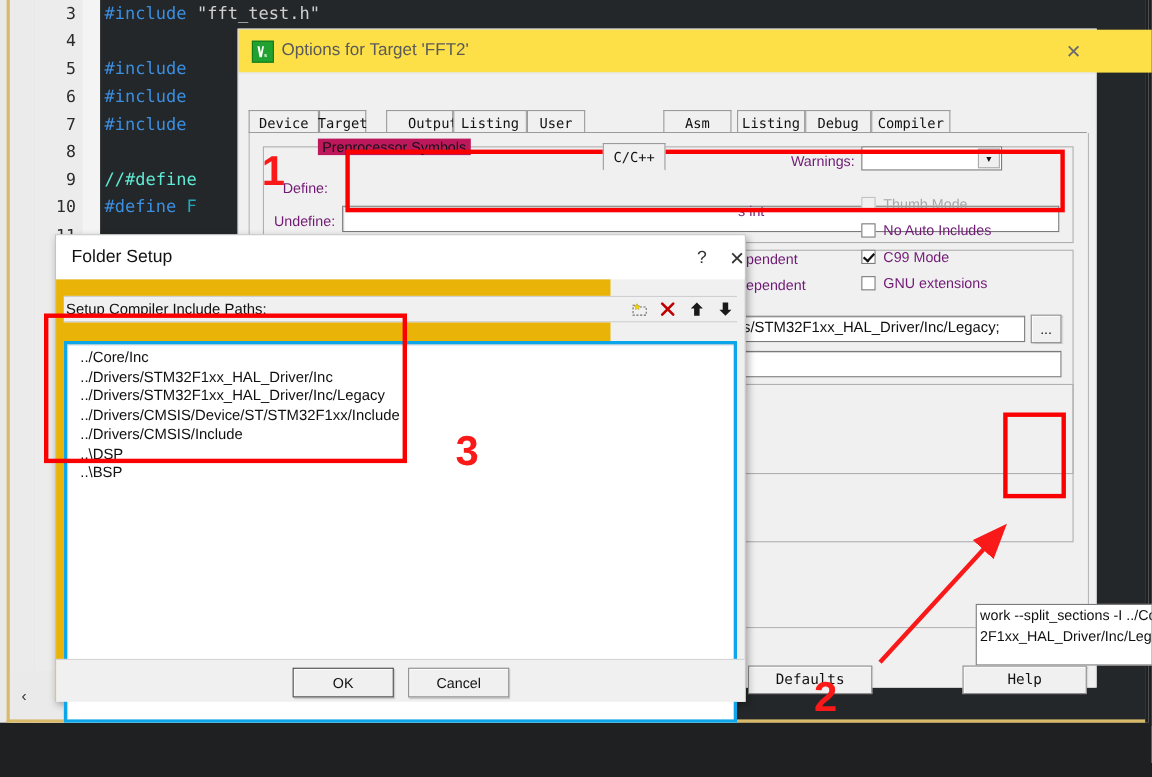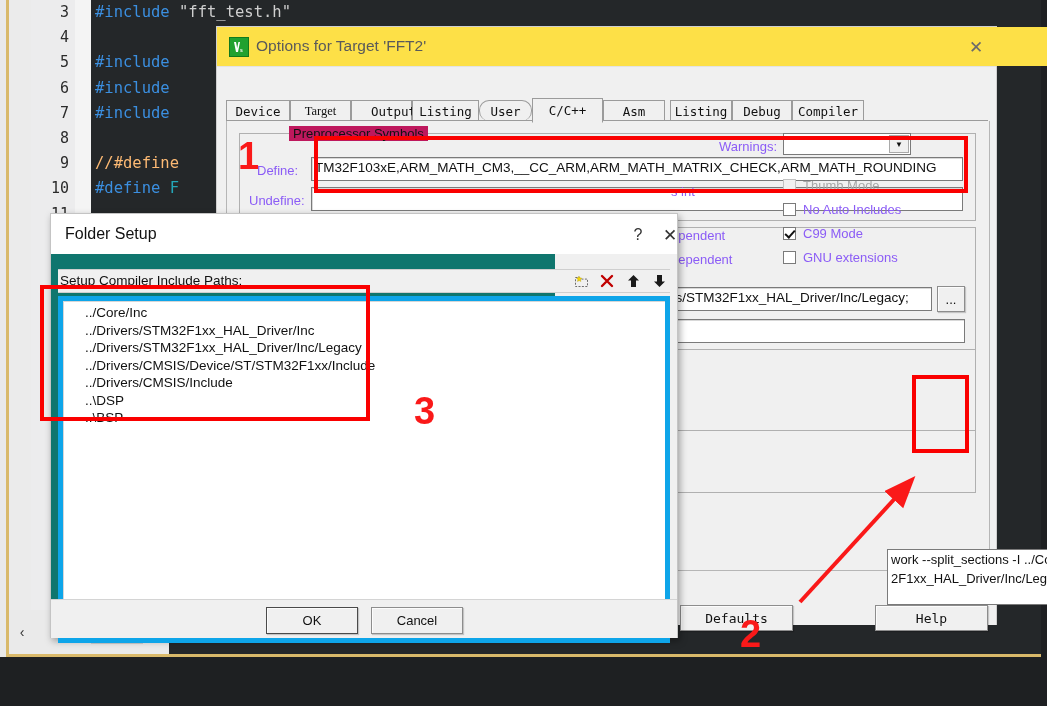--- a/index.html
+++ b/index.html
@@ -16,21 +16,21 @@
   #editor-gutter-pane{position:absolute;left:9px;top:0;width:22px;height:657px;background:#ebebeb;border-right:1px solid #c8c8c8;}
   #linenums{position:absolute;left:31px;top:0;width:44px;height:657px;background:#ececed;}
   #linenums .ln{height:25.2px;line-height:25.2px;text-align:right;padding-right:6px;
       font-family:"DejaVu Sans Mono","Liberation Mono",monospace;font-size:15px;color:#2b2b2b;}
   #code-fold{position:absolute;left:75px;top:0;width:16px;height:657px;background:#f4f4f4;}
   #code-pane{position:absolute;left:91px;top:0;width:950px;height:657px;background:#242729;overflow:hidden;}
   #code-pane .cl{height:25.2px;line-height:25.2px;white-space:pre;
       font-family:"DejaVu Sans Mono","Liberation Mono",monospace;font-size:15.5px;color:#d4d4d4;padding-left:4px;}
   .k-inc{color:#3b8fe0;}
   .k-str{color:#cfcfcf;}
-  .k-cmt{color:#fdba74;text-align:right;}
+  .k-cmt{color:#5eead4;text-align:right;}
   .k-id{color:#24a6b8;}
   
   #ed-hscroll{position:absolute;left:9px;top:610px;width:160px;height:44px;background:#eaeaea;}
   #ed-hscroll .arrow{position:absolute;left:2px;top:10px;width:22px;height:24px;
       display:flex;align-items:center;justify-content:center;font-size:14px;color:#333;}
   #ed-hscroll .thumb{position:absolute;left:82px;top:10px;width:52px;height:24px;background:#cdcdcd;}
   #editor-bottom-edge{position:absolute;left:6px;top:654px;width:1035px;height:3px;background:#d9b96a;}
 
   
   #options-dialog{position:absolute;left:216px;top:26px;width:779px;height:597px;background:#f0f0f0;
@@ -53,21 +53,21 @@
   .tab.sel{top:0;height:25px;background:#f0f0f0;border-bottom:1px solid #f0f0f0;z-index:3;}
   #tab-underline{position:absolute;left:9px;top:53px;width:762px;height:1px;background:#9b9b9b;}
 
   
   #opt-panel{position:absolute;left:9px;top:54px;width:762px;height:449px;background:#f0f0f0;
       border:1px solid #b6b6b6;border-top:none;}
 
   .group-box{position:absolute;border:1px solid #b0b0b0;}
   .group-label{position:absolute;background:#be185d;padding:0 4px;font-size:13px;color:#111;margin-left:42px;}
 
-  .lbl{position:absolute;font-size:13px;color:#8b5cf6;}
+  .lbl{position:absolute;font-size:13px;color:#701a75;}
   .lbl.dim{color:#a7a7a7;}
   .txtfield{position:absolute;background:#fff;border:1px solid #7a7a7a;
       box-shadow:inset 1px 1px 0 #d8d8d8;box-sizing:border-box;
       font-size:13.5px;color:#111;padding:2px 3px;overflow:hidden;white-space:nowrap;}
   .cb{position:absolute;width:13px;height:13px;background:#fff;border:1px solid #7a7a7a;box-sizing:border-box;}
   .cb.dis{background:#f0f0f0;border-color:#c2c2c2;}
   .cb.on:after{content:"";position:absolute;left:3px;top:0px;width:4px;height:8px;
       border:solid #111;border-width:0 2px 2px 0;transform:rotate(42deg);}
   .combo{position:absolute;background:#fff;border:1px solid #7a7a7a;box-sizing:border-box;}
   .combo .arw{position:absolute;right:1px;top:1px;width:18px;bottom:1px;background:#f0f0f0;
@@ -83,28 +83,28 @@
 
   
   #folder-dialog{position:absolute;left:50px;top:213px;width:626px;height:423px;background:#f0f0f0;
       border:1px solid #c4c4c4;box-shadow:2px 3px 7px rgba(0,0,0,.35);}
   #fd-titlebar{position:absolute;left:0;top:0;width:626px;height:40px;background:#fff;}
   #fd-title{position:absolute;left:14px;top:11px;font-size:16px;color:#111;}
   #fd-help{position:absolute;left:573px;top:8px;width:28px;height:26px;display:flex;align-items:center;
       justify-content:center;font-size:16px;color:#333;}
   #fd-close{position:absolute;left:604px;top:8px;width:30px;height:26px;display:flex;align-items:center;
       justify-content:center;font-size:17px;color:#333;}
-  #fd-body{position:absolute;left:0;top:40px;width:504px;height:383px;background:#0f766e;}
+  #fd-body{position:absolute;left:0;top:40px;width:504px;height:383px;background:#eab308;}
   #fd-toolbar-row{position:absolute;left:7px;top:15px;width:612px;height:22px;background:#f0f0f0;
       border-top:1px solid #cfcfcf;border-bottom:1px solid #cfcfcf;}
   #fd-toolbar-label{position:absolute;left:2px;top:3px;font-size:13.5px;color:#111;}
   .tbtn{position:absolute;top:1px;width:22px;height:20px;display:flex;align-items:center;
       justify-content:center;font-size:14px;color:#111;}
-  #fd-list{position:absolute;left:7px;top:42px;width:612px;height:347px;background:#fff;
-      border:5px solid #0ea5e9;box-sizing:border-box;box-shadow:inset 1px 1px 0 #d6d6d6;padding:3px 0 0 22px;}
+  #fd-list{position:absolute;left:7px;top:56px;width:612px;height:347px;background:#fff;
+      border:3px solid #0ea5e9;box-sizing:border-box;box-shadow:inset 1px 1px 0 #d6d6d6;padding:3px 0 0 12px;}
   #fd-list .row{font-size:13.5px;color:#111;line-height:17.5px;white-space:nowrap;}
   #fd-footer{position:absolute;left:0;top:385px;width:626px;height:38px;background:#f0f0f0;
       border-top:1px solid #d4d4d4;text-align:center;}
 
   
   .hl{position:absolute;border:4px solid #fa0000;box-sizing:border-box;pointer-events:none;}
   .num{position:absolute;color:#fa1919;font-size:38px;font-weight:bold;line-height:1;
       font-family:"Liberation Sans",sans-serif;pointer-events:none;}
   #arrow-svg{position:absolute;left:0;top:0;width:1047px;height:706px;pointer-events:none;}
 </style>
@@ -153,39 +153,38 @@
         <text x="7" y="10.5" font-size="5" fill="#ffffff">s</text>
       </svg>
     </div>
     <div id="opt-title">Options for Target 'FFT2'</div>
     <div id="opt-close">✕</div>
   </div>
 
   <div id="opt-body">
     <div id="tabstrip">
         <div class="tab" style="left: 0px; width: 64px;">Device</div>
-        <div class="tab" style="left: 64px; width: 61px; font-family: Liberation Serif, serif;">Target</div>
+        <div class="tab" style="left: 64px; width: 43px;">Target</div>
         <div class="tab" style="left: 125px; width: 61px; padding-left: 24px;">Output</div>
         <div class="tab" style="left: 186px; width: 67px;">Listing</div>
-        <div class="tab" style="left: 253px; width: 53px; border-radius: 10px;">User</div>
-        <div class="tab sel" style="left: 306px; width: 71px;">C/C++</div>
+        <div class="tab" style="left: 253px; width: 53px;">User</div>
+        <div class="tab sel" style="left: 322px; width: 57px; margin-top: 32px;">C/C++</div>
         <div class="tab" style="left: 377px; width: 62px;">Asm</div>
         <div class="tab" style="left: 444px; width: 62px;">Listing</div>
         <div class="tab" style="left: 506px; width: 60px;">Debug</div>
         <div class="tab" style="left: 566px; width: 72px;">Compiler</div>
       </div>
     <div id="tab-underline"></div>
 
     <div id="opt-panel">
 
       <div class="group-box" style="left:12px;top:12px;width:735px;height:86px;"></div>
       <div class="group-label" style="left:20px;top:5px;">Preprocessor Symbols</div>
 
       <div class="lbl" style="left:30px;top:42px;">Define:</div>
-      <div class="txtfield" style="left:84px;top:36px;width:652px;height:24px;">TM32F103xE,ARM_MATH_CM3,__CC_ARM,ARM_MATH_MATRIX_CHECK,ARM_MATH_ROUNDING</div>
 
       <div class="lbl" style="left:22px;top:72px;">Undefine:</div>
       <div class="txtfield" style="left:84px;top:66px;width:652px;height:24px;"></div>
 
       <div class="group-box" style="left:12px;top:106px;width:735px;height:264px;"></div>
 
       <div id="left-frags">
           <div class="lbl" style="left: 444px; top: 63px;">s int</div>
           <div class="lbl" style="left: 444px; top: 107px;">ependent</div>
           <div class="lbl" style="left: 444px; top: 131px;">dependent</div>

